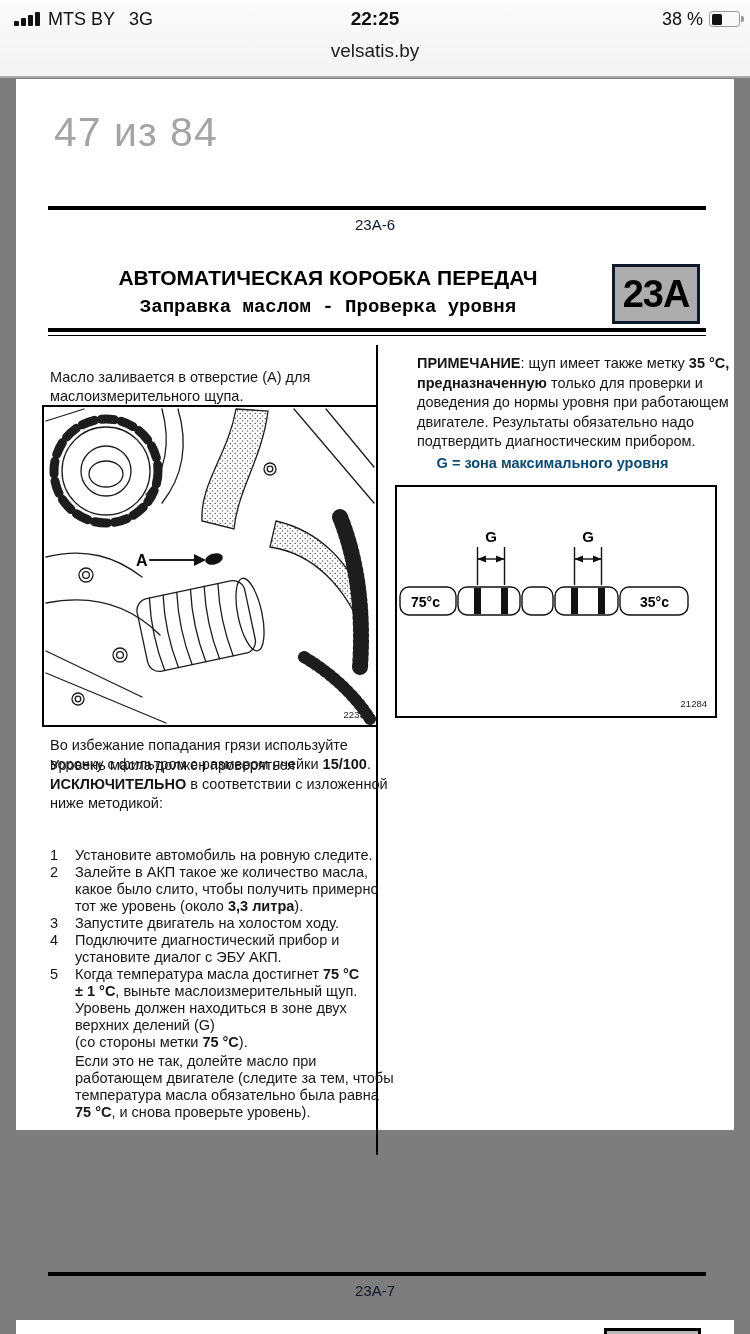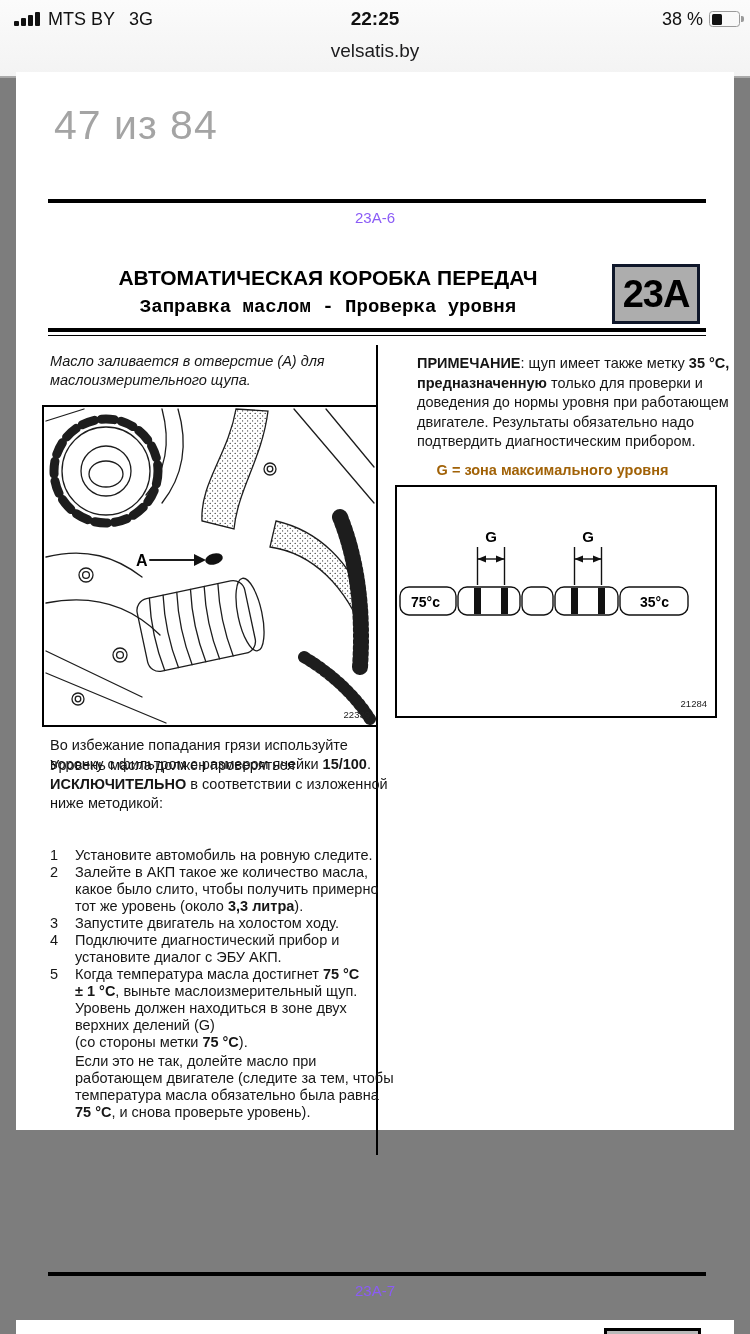--- a/index.html
+++ b/index.html
@@ -35,51 +35,51 @@
   .battery{position:relative;width:29px;height:14px;border:1.5px solid #9a9a9a;border-radius:3.5px;display:inline-block;}
   .battery .fill{position:absolute;left:1.5px;top:1.5px;bottom:1.5px;width:10px;background:#111;border-radius:1.5px;}
   .battery .nub{position:absolute;right:-4.5px;top:4px;width:2.5px;height:6px;background:#9a9a9a;border-radius:0 2px 2px 0;}
   .sitebar{
     position:absolute;left:0;top:40px;width:100%;text-align:center;
     font-size:19px;color:#1c1c1e;
   }
 
   
   .page{position:absolute;left:16px;width:718px;background:#ffffff;}
-  .page-prev{top:72px;height:204px;}
+  .page-prev{top:79px;height:204px;}
   .page-cur{top:258px;height:872px;}
   .page-next{top:1320px;height:14px;}
 
   .page-indicator{
     position:absolute;left:38px;top:30px;
     font-size:41px;color:#a4a4a4;letter-spacing:1px;
   }
   .hrule{position:absolute;left:32px;right:28px;height:4px;background:#000;}
-  .page-footer{position:absolute;left:0;width:100%;text-align:center;font-size:15px;color:#8b5cf6;}
+  .page-footer{position:absolute;left:0;width:100%;text-align:center;font-size:15px;color:#0f172a;}
 
   
   .doc-title{position:absolute;left:32px;top:8px;width:560px;text-align:center;font-size:21px;font-weight:bold;color:#000;}
   .doc-subtitle{position:absolute;left:32px;top:38px;width:560px;text-align:center;font-size:19px;font-weight:bold;color:#000;font-family:Liberation Mono, monospace;}
   .section-box{
     position:absolute;left:596px;top:6px;width:88px;height:60px;
     background:#adadad;border:3px solid #0f172a;box-sizing:border-box;
     display:flex;align-items:center;justify-content:center;
     font-size:38px;font-weight:bold;color:#000;letter-spacing:-1px;
   }
   .double-rule{
     position:absolute;left:32px;right:28px;top:70px;height:3px;
     border-top:4px solid #000;border-bottom:1px solid #000;
   }
 
   
   .col-divider{position:absolute;left:360px;top:87px;width:2px;height:810px;background:#000;}
   .body-text{font-size:14.5px;color:#161616;line-height:19px;}
-  .left-intro{position:absolute;left:34px;top:94px;font-style:italic;}
+  .left-intro{position:absolute;left:34px;top:110px;}
   .note-par{position:absolute;left:379px;top:96px;line-height:19.5px;width:315px;margin-left:22px;}
-  .g-caption{position:absolute;left:379px;top:204px;width:315px;text-align:center;font-size:14.5px;font-weight:bold;color:#a16207;}
+  .g-caption{position:absolute;left:379px;top:197px;width:315px;text-align:center;font-size:14.5px;font-weight:bold;color:#0c4a6e;}
 
   .fig-box{position:absolute;border:2px solid #000;background:#fff;box-sizing:border-box;}
   .fig-engine{left:26px;top:147px;width:336px;height:322px;}
   .fig-dipstick{left:379px;top:227px;width:322px;height:233px;}
 
   .par-funnel{position:absolute;left:34px;top:478px;}
   .par-method{position:absolute;left:34px;top:498px;}
   .num-list{position:absolute;left:34px;top:589px;font-size:14.5px;color:#161616;line-height:17px;}
   .li-row{display:flex;}
   .li-num{width:25px;flex:0 0 25px;}

